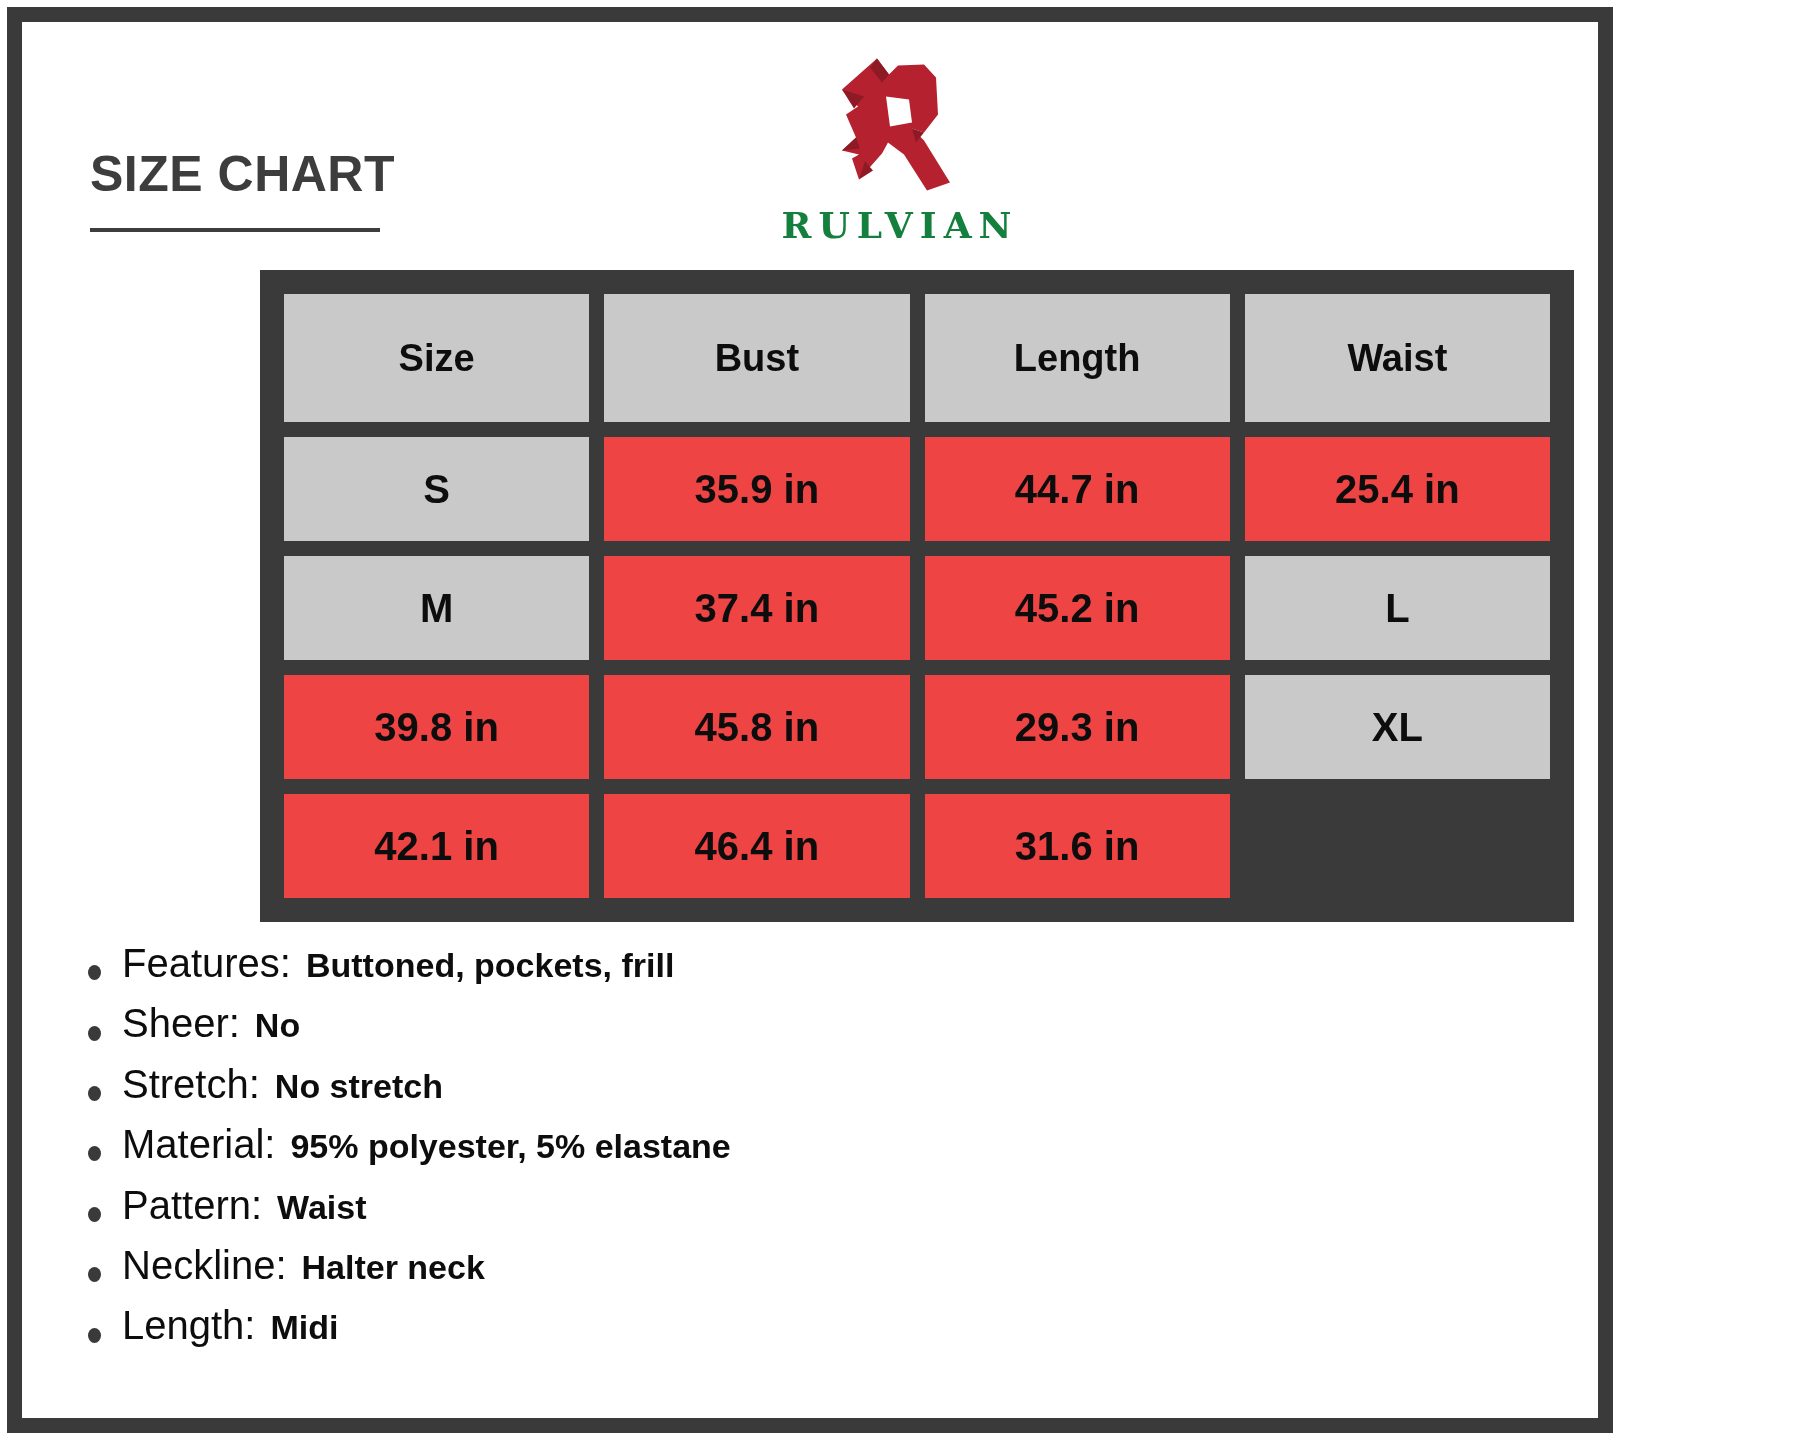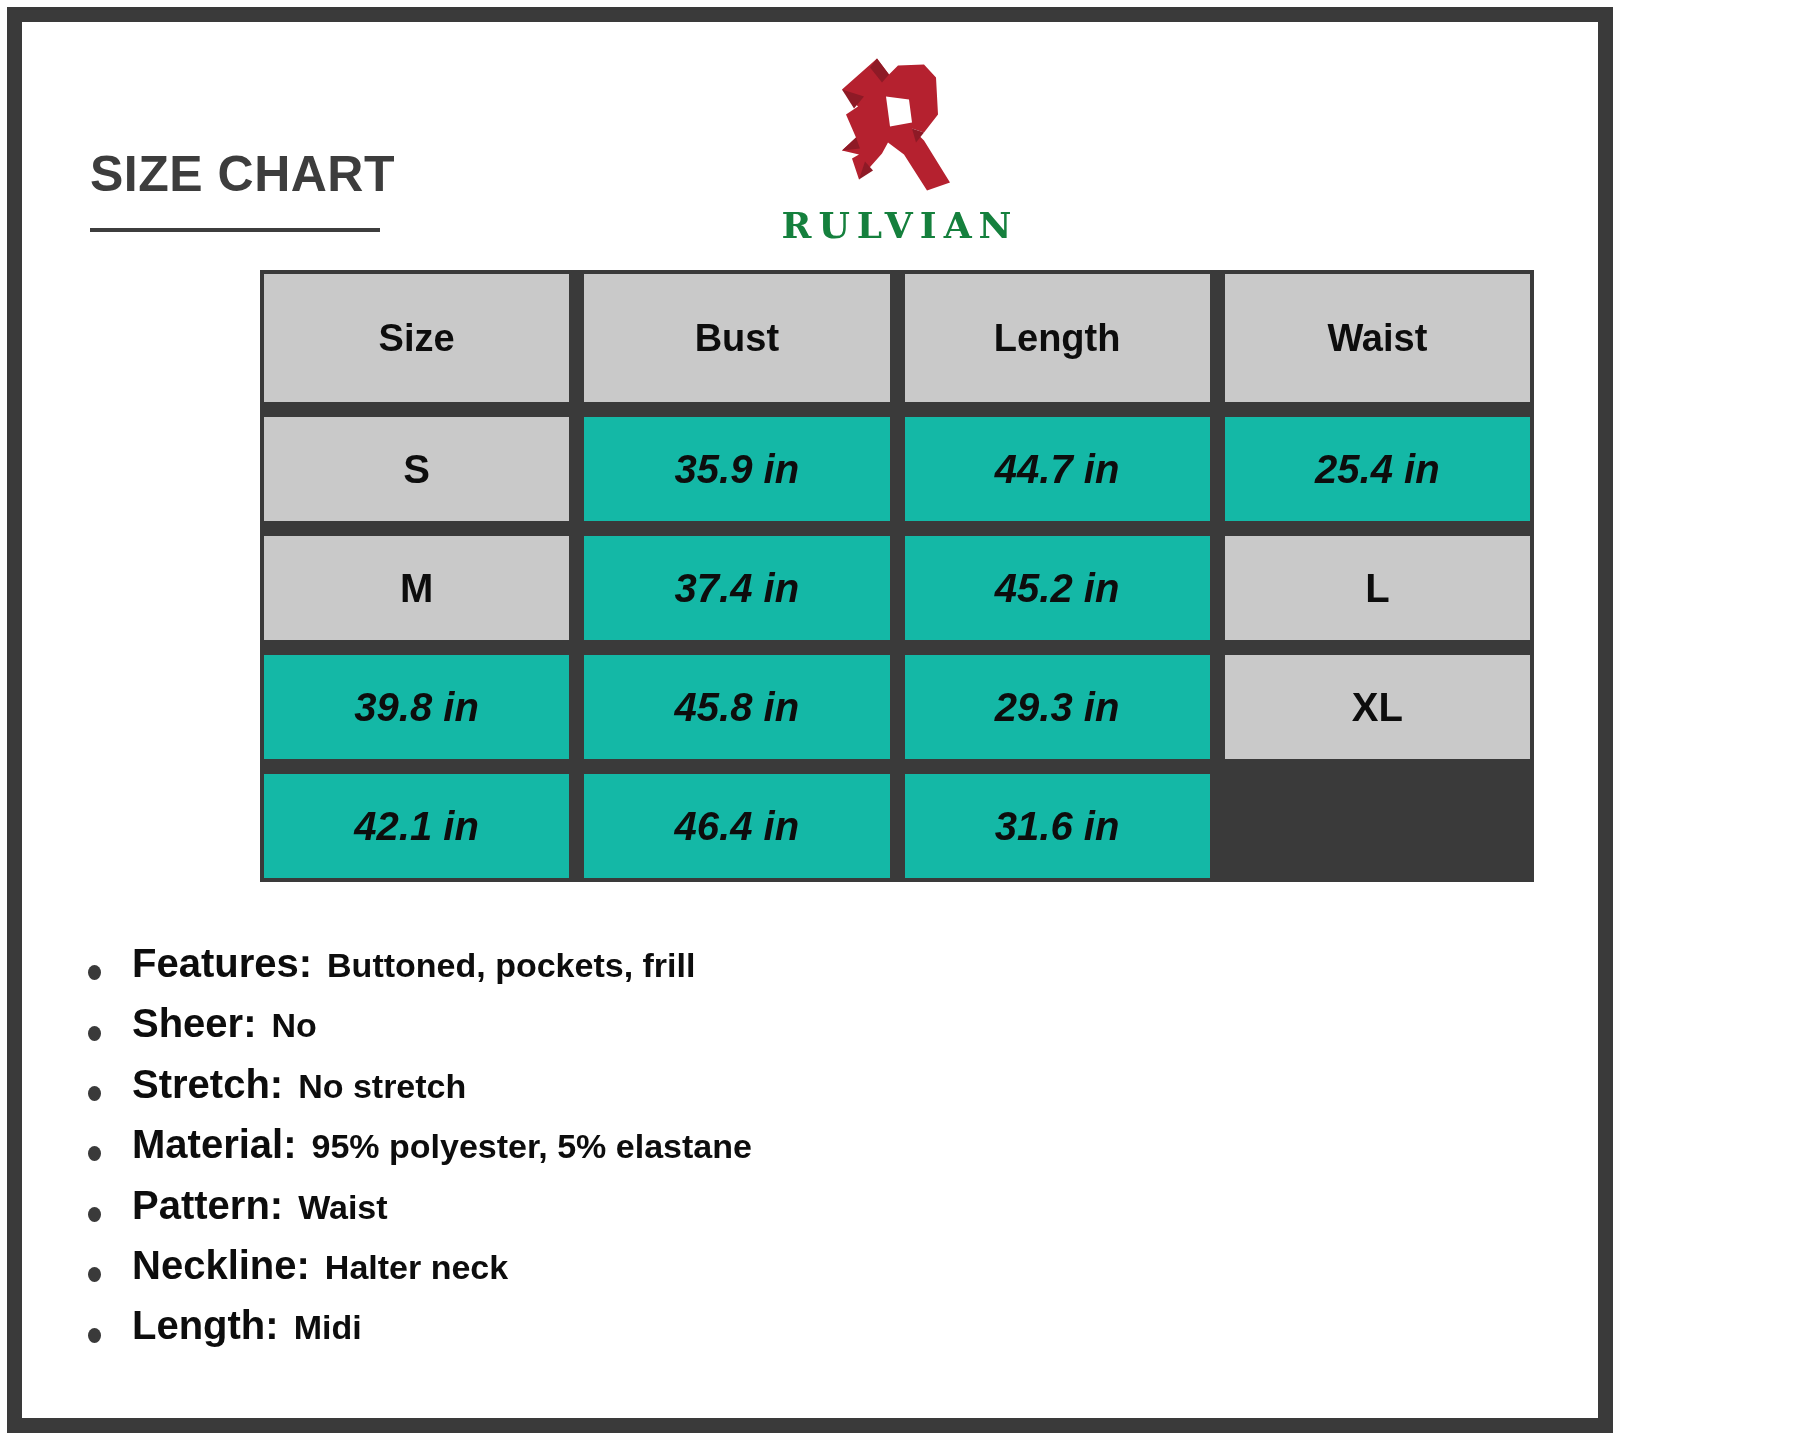--- a/index.html
+++ b/index.html
@@ -65,38 +65,38 @@
     white-space: nowrap;
   }
 
   
   .size-table {
     position: absolute;
     left: 260px;
     top: 270px;
     width: 1266px;
     background: #3a3a3a;
-    padding: 4px;
+    padding: 24px;
     display: grid;
     grid-template-columns: repeat(4, 1fr);
     grid-template-rows: 128px repeat(4, 104px);
     gap: 15px;
   }
   .cell {
     display: flex;
     align-items: center;
     justify-content: center;
     font-weight: bold;
     font-size: 40px;
     color: #0d0d0d;
     white-space: nowrap;
   }
   .cell.head { background: #c9c9c9; font-size: 38px; }
   .cell.size { background: #c9c9c9; }
-  .cell.value { background: #14b8a6; font-style: italic; }
+  .cell.value { background: #ef4444; }
 
   
   .details-list {
     position: absolute;
     left: 88px;
     top: 933px;
   }
   .detail-item {
     height: 60.4px;
     line-height: 60.4px;
@@ -106,23 +106,22 @@
     display: inline-block;
     width: 13px;
     height: 15px;
     border-radius: 50%;
     background: #3a3a3a;
     vertical-align: middle;
     margin-right: 21px;
   }
   .detail-label {
     font-size: 40px;
-    font-weight: bold;
+    font-weight: normal;
     color: #0d0d0d;
-    margin-left: 10px;
   }
   .detail-value {
     font-size: 34px;
     font-weight: bold;
     color: #0d0d0d;
     margin-left: 15px;
   }
 </style>
 </head>
 <body>

